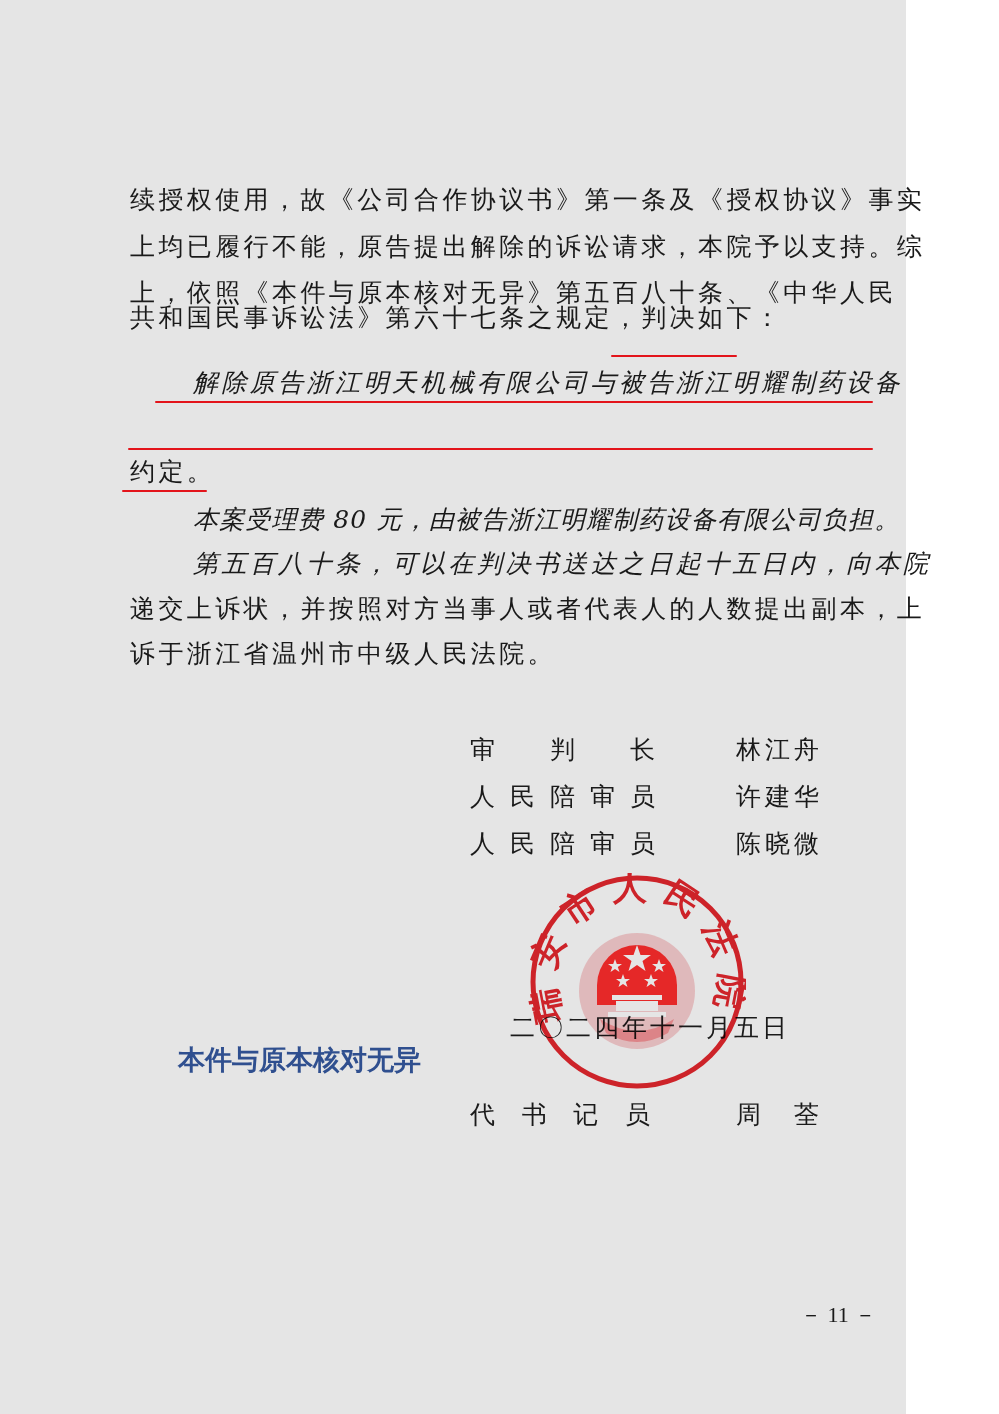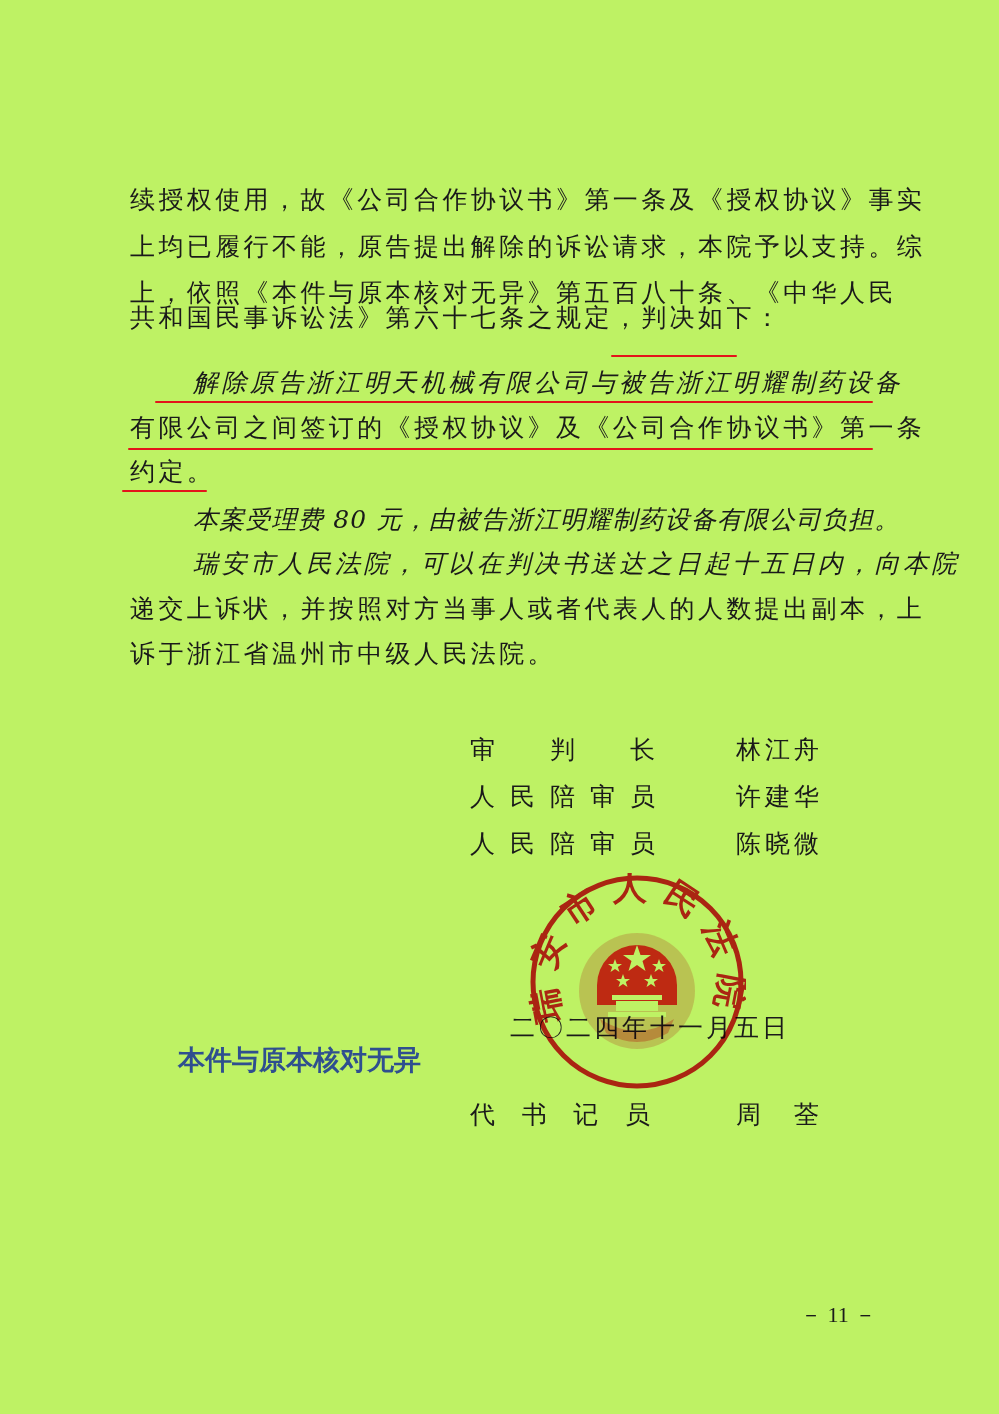--- a/index.html
+++ b/index.html
@@ -11,22 +11,22 @@
       width: 999px;
       height: 1414px;
       position: relative;
       overflow: hidden;
       font-family: "DejaVu Serif", "Liberation Serif", serif;
       color: #1a1a1a;
     }
     .page {
       position: absolute;
       left: 0; top: 0;
-      width: 999px; height: 1414px;
-      background: #bef264;
+      width: 906px; height: 1414px;
+      background: #e5e5e5;
     }
     .line {
       position: absolute;
       left: 130px;
       width: 740px;
       font-size: 25px;
       line-height: 30px;
       white-space: nowrap;
       letter-spacing: 3.4px;
       text-align: justify;
@@ -113,28 +113,27 @@
 
   <div class="line" style="top:185px;">续授权使用，故《公司合作协议书》第一条及《授权协议》事实</div>
   <div class="line" style="top:232px;">上均已履行不能，原告提出解除的诉讼请求，本院予以支持。综</div>
   <div class="line" style="top:278px;">上，依照《本件与原本核对无异》第五百八十条、《中华人民</div>
   <div class="line last" style="top:303px;">共和国民事诉讼法》第六十七条之规定，判决如下：</div>
 
   <div class="underline" style="left:611px; top:355px; width:126px;"></div>
 
   <div class="line indent" style="top:368px;">解除原告浙江明天机械有限公司与被告浙江明耀制药设备</div>
   <div class="underline" style="left:155px; top:401px; width:718px;"></div>
-  <div class="line" style="top:413px;">有限公司之间签订的《授权协议》及《公司合作协议书》第一条</div>
   <div class="underline" style="left:128px; top:448px; width:745px;"></div>
   <div class="line last" style="top:457px;">约定。</div>
   <div class="underline" style="left:122px; top:490px; width:85px;"></div>
 
   <div class="line indent last" style="top:505px; letter-spacing:1.2px;">本案受理费 80 元，由被告浙江明耀制药设备有限公司负担。</div>
 
-  <div class="line indent" style="top:549px;">瑞安市人民法院，可以在判决书送达之日起十五日内，向本院</div>
+  <div class="line indent" style="top:549px;">第五百八十条，可以在判决书送达之日起十五日内，向本院</div>
   <div class="line last" style="top:639px;">诉于浙江省温州市中级人民法院。</div>
   <div class="line" style="top:594px;">递交上诉状，并按照对方当事人或者代表人的人数提出副本，上</div>
 
   <div class="sig-row" style="top:735px;">
     <div class="sig-title">
       <span>审</span>
       <span>判</span>
       <span>长</span>
     </div>
     <div class="sig-name">林江舟</div>

